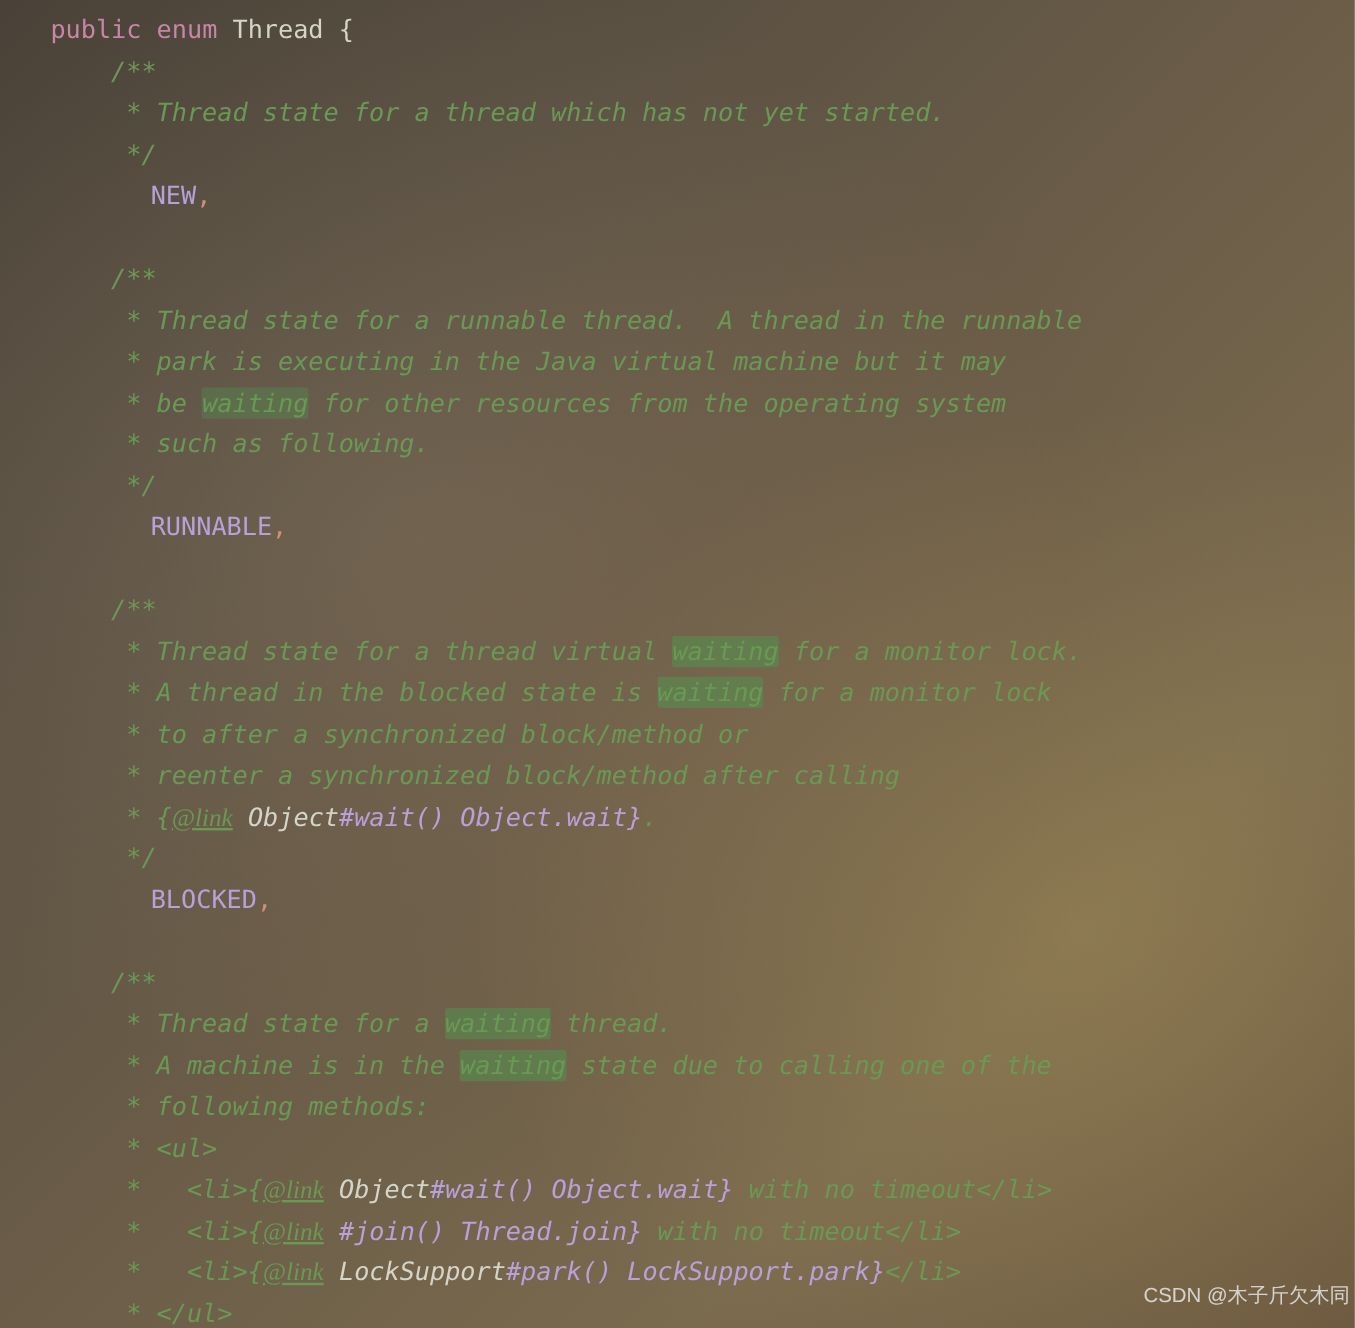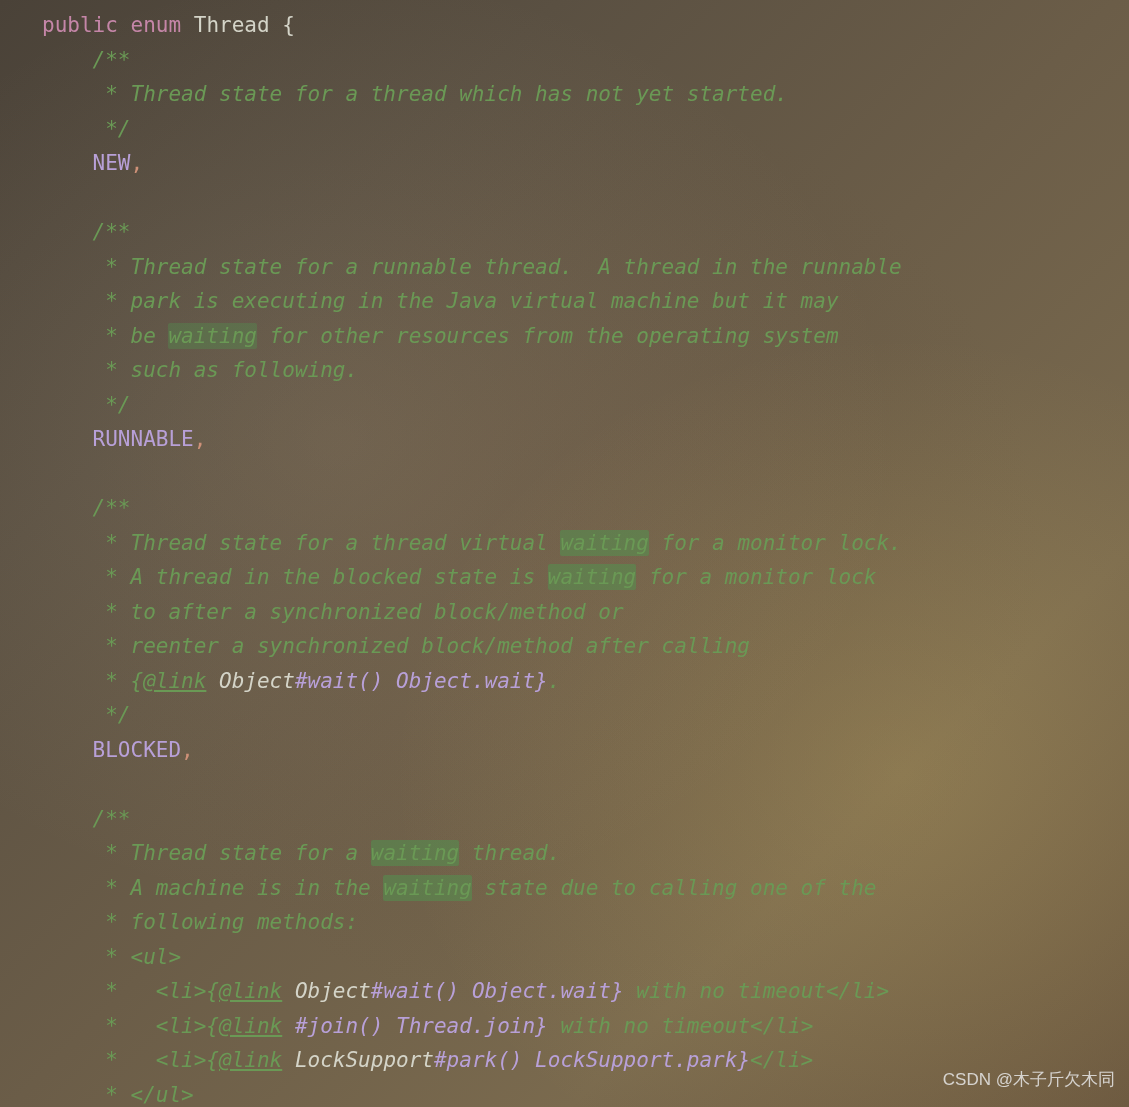--- a/index.html
+++ b/index.html
@@ -22,40 +22,40 @@
                 radial-gradient(ellipse at 50% 50%, rgba(100,80,60,0.3) 0%, transparent 60%);
   }
   .code {
     position: relative;
     padding: 8px 0 0 42px;
     white-space: pre;
     color: #6a9955;
   }
   .kw { color: #c586a8; font-style: normal; }
   .type { color: #d4d4c8; font-style: normal; }
-  .enum-val { color: #b8a0d8; font-style: normal; }
+  .enum-val { color: #b8a0d8; font-style: normal; margin-left: 33px; }
   .punct { color: #ce9178; font-style: normal; }
   .brace { color: #d4d4c8; font-style: normal; }
-  .link-tag { color: #6a9955; text-decoration: underline; font-style: italic; }
+  .link-tag { color: #6a9955; text-decoration: underline; font-style: italic; font-family: Liberation Serif, serif; }
   .link-type { color: #d4d4c8; font-style: italic; }
   .link-method { color: #b8a0d8; font-style: italic; }
   .hl {
     background: rgba(80, 150, 80, 0.5);
     border-radius: 2px;
     padding: 1px 0;
   }
   .hl-l {
     background: rgba(80, 150, 80, 0.35);
     border-radius: 2px;
     padding: 1px 0;
   }
   .watermark {
     position: absolute;
     bottom: 10px;
-    right: 14px;
+    right: 4px;
     color: rgba(230,230,230,0.85);
     font-family: sans-serif;
     font-size: 17px;
     font-style: normal;
   }
 </style>
 </head>
 <body>
 <div class="bg-overlay"></div>
 

